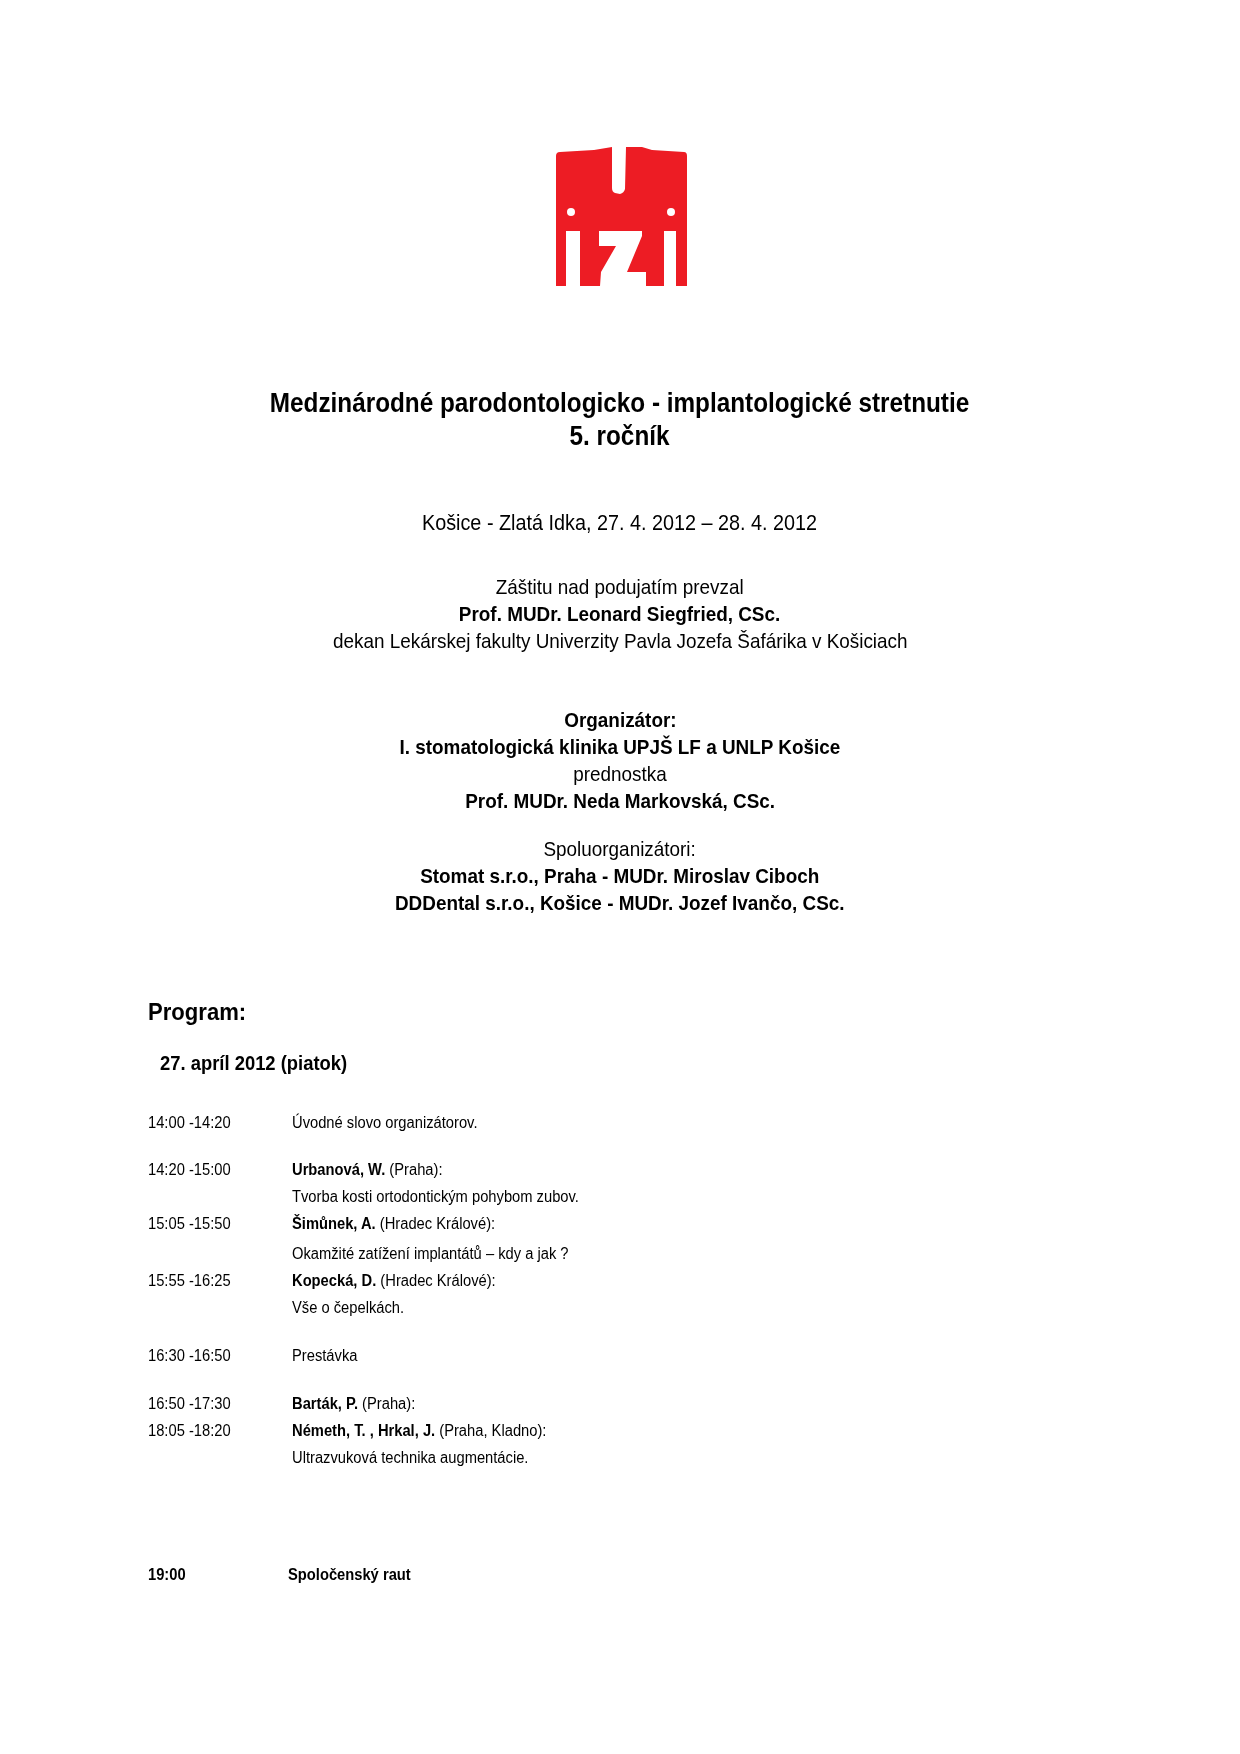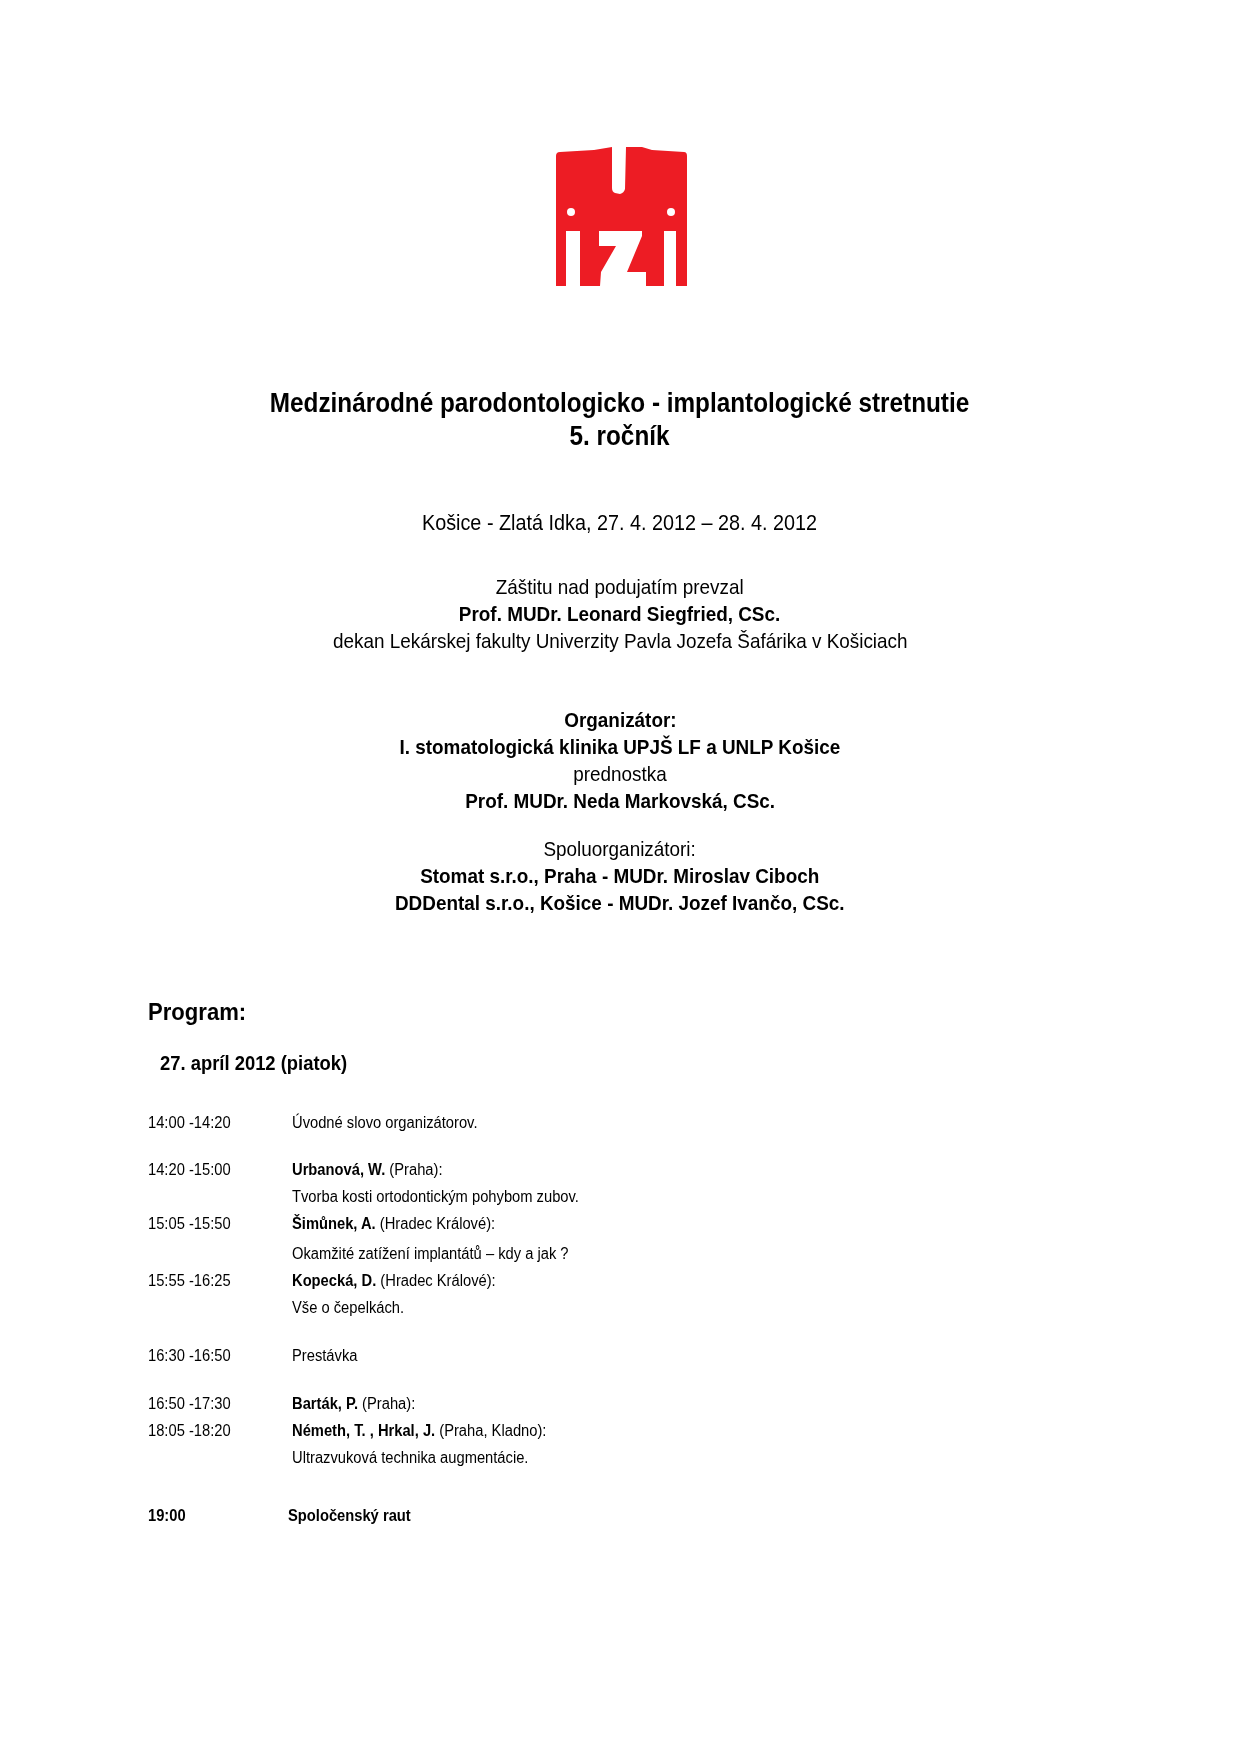--- a/index.html
+++ b/index.html
@@ -111,20 +111,20 @@
 
     <div class="row">
       <span class="time">18:05 -18:20</span>
       <span class="desc"><b>Németh, T. , Hrkal, J.</b><span> (Praha, Kladno):</span></span>
     </div>
     <div class="row">
       <span class="desc">Ultrazvuková technika augmentácie.</span>
     </div>
   </div>
 
-  <div class="sched" style="top:1502px; font-weight:bold;">
+  <div class="sched" style="top:1561px; font-weight:bold;">
     <div class="row">
       <span class="time">19:00</span>
       <span class="desc" style="left:140px;">Spoločenský raut</span>
     </div>
   </div>
 
 </div>
 
 </body></html>

